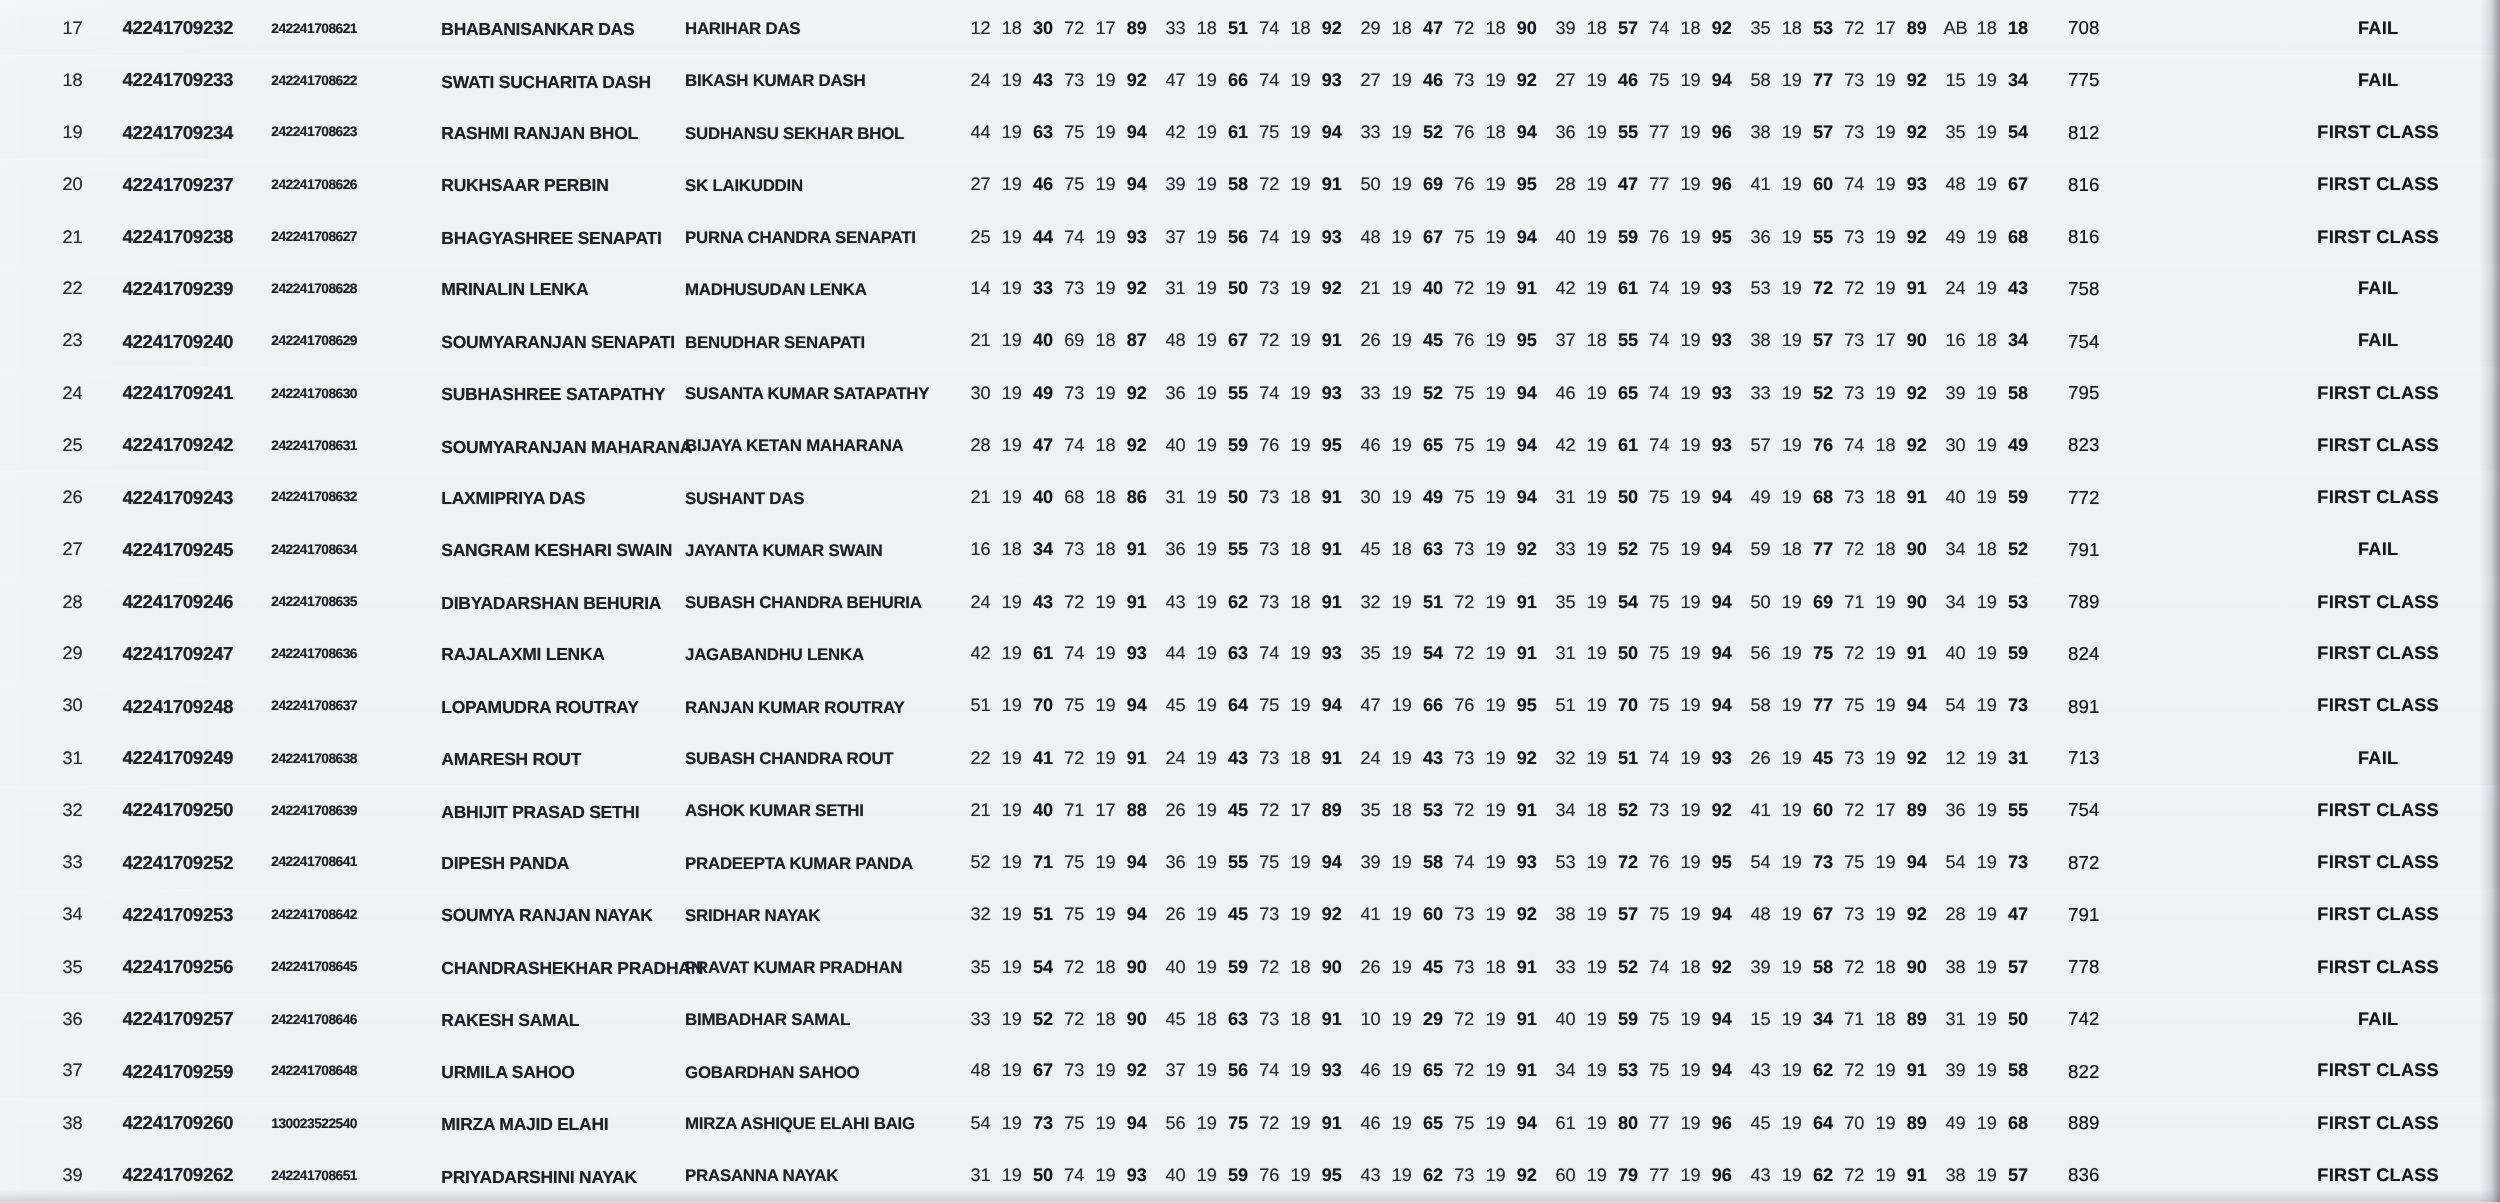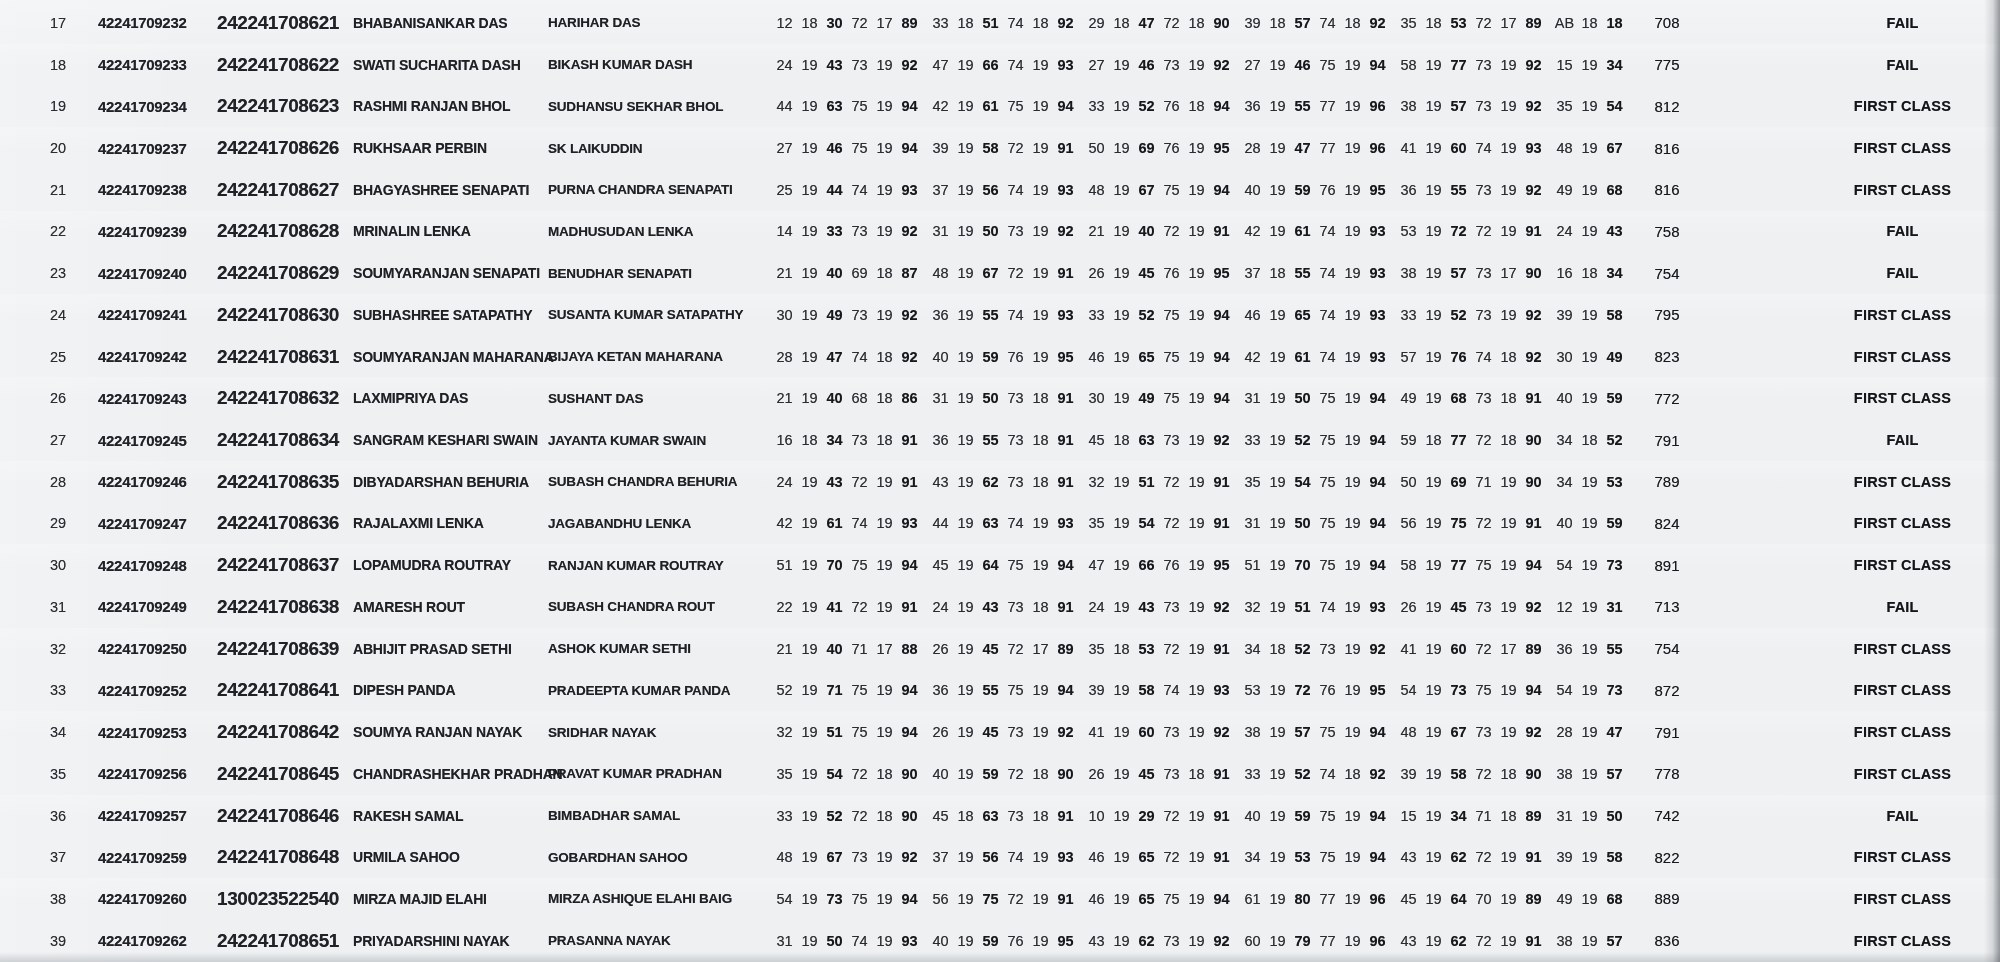--- a/index.html
+++ b/index.html
@@ -31,21 +31,21 @@
     display:grid;
     grid-template-columns:40px 36px 22px 100px 19px 98px 10px 223px 224px 855px 80px 98px 195px;
     align-items:center;
     white-space:nowrap;
   }
   
   .row:nth-child(even){background:linear-gradient(180deg, rgba(255,255,255,0.22), rgba(255,255,255,0) 60%);}
   .cell{overflow:visible;text-shadow:0 0 0.6px rgba(35,38,44,0.55);}
   .c-sl{grid-column:2;text-align:center;font-size:14.5px;font-weight:400;color:#2b2d31;}
   .c-roll{grid-column:4;font-size:15px;font-weight:700;letter-spacing:-0.3px;color:#202227;}
-  .c-reg{grid-column:6;font-size:19px;font-weight:700;letter-spacing:-0.4px;color:#202227;}
+  .c-reg{grid-column:6;font-size:11px;font-weight:700;letter-spacing:-0.4px;color:#202227;}
   .c-name{grid-column:8;font-size:14px;font-weight:700;letter-spacing:-0.2px;color:#1e2024;margin-left:28px;}
   .c-father{grid-column:9;font-size:13.5px;font-weight:700;letter-spacing:-0.2px;color:#1e2024;}
   .c-marks{grid-column:10;display:flex;align-items:center;}
   .mark{
     display:inline-block;width:25px;text-align:center;
     font-size:14.5px;font-weight:400;color:#2a2c30;
     text-shadow:0 0 0.6px rgba(35,38,44,0.5);
   }
   .mark.b{font-weight:700;color:#17181b;}
   .mark.g{margin-left:6px;}

